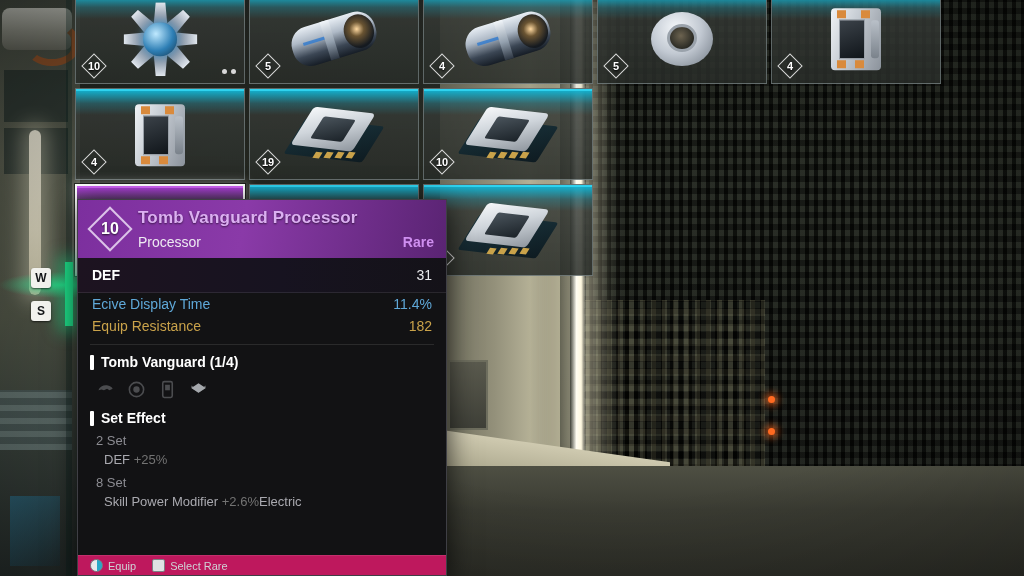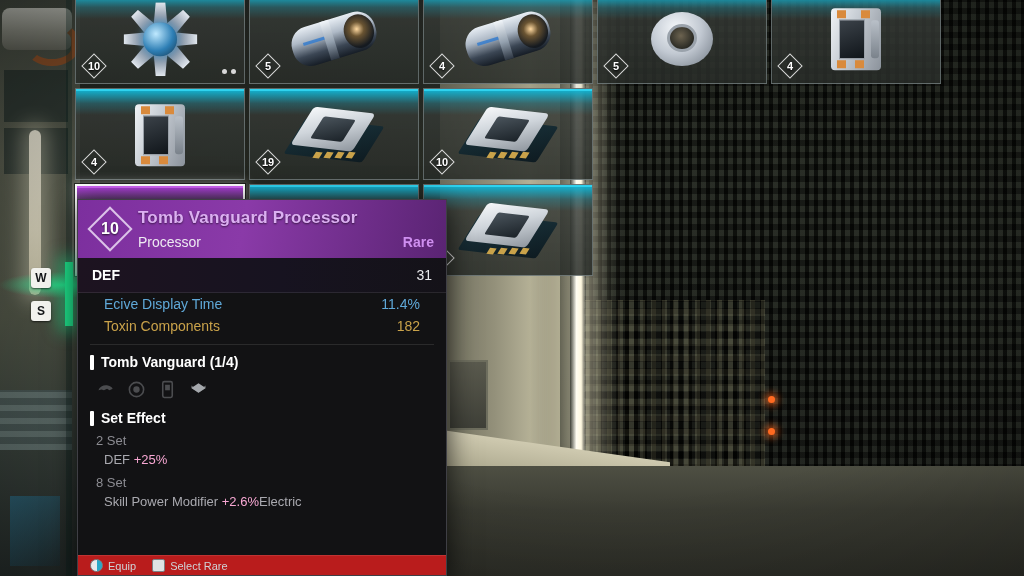--- a/index.html
+++ b/index.html
@@ -359,21 +359,21 @@
   .stat-main {
     display: flex; justify-content: space-between; align-items: center;
     padding: 9px 14px 9px 14px;
     background: linear-gradient(90deg, #1d1320 0%, #171320 55%, #141218 100%);
     border-bottom: 1px solid rgba(255,255,255,0.09);
   }
   .stat-main .k { color: #ffffff; font-size: 14px; font-weight: bold; }
   .stat-main .v { color: #e9e9ec; font-size: 14px; }
   .stat-row {
     display: flex; justify-content: space-between; align-items: center;
-    padding: 3px 26px;
+    padding: 3px 14px;
   }
   .stat-row .k, .stat-row .v { font-size: 14px; }
   .divider { height: 1px; background: rgba(255,255,255,0.10); margin: 7px 12px 6px 12px; }
 
   .set-head {
     display: flex; align-items: center; gap: 7px;
     padding: 3px 14px 4px 12px;
   }
   .set-head .bar { width: 4px; height: 15px; background: #ffffff; border-radius: 1px; }
   .set-head .txt { color: #ffffff; font-size: 14px; font-weight: bold; }
@@ -389,26 +389,26 @@
 
   .set-tier {
     color: #8c8c92; font-size: 13px;
     padding: 3px 14px 1px 18px;
   }
   .set-eff {
     color: #a9a9af; font-size: 13px;
     padding: 1px 14px 3px 26px;
     line-height: 19px;
   }
-  .set-eff .plus { color: #f9a8d4; }
+  .set-eff .plus { color: #737373; }
 
   .tt-footer {
     position: absolute; left: 0; right: 0; bottom: 0;
     height: 20px;
-    background: #b91c1c;
+    background: #be185d;
     border-top: 1px solid rgba(255,255,255,0.10);
     display: flex; align-items: center; gap: 16px;
     padding: 0 12px;
     overflow: hidden;
     margin-top: 8px;
   }
   .fbtn { display: flex; align-items: center; gap: 5px; }
   .fbtn .glyph {
     width: 13px; height: 13px; border-radius: 50%;
     background: linear-gradient(90deg, #e8eaec 50%, #2aa8c8 50%);
@@ -626,21 +626,21 @@
         <span class="k">DEF</span>
         <span class="v">31</span>
       </div>
 
       <div id="substats">
           <div class="stat-row">
             <span class="k" style="color: rgb(95, 168, 216);">Ecive Display Time</span>
             <span class="v" style="color: rgb(95, 168, 216);">11.4%</span>
           </div>
           <div class="stat-row">
-            <span class="k" style="color: rgb(201, 162, 74);">Toxin Components</span>
+            <span class="k" style="color: rgb(201, 162, 74);">Equip Resistance</span>
             <span class="v" style="color: rgb(201, 162, 74);">182</span>
           </div>
         </div>
 
       <div class="divider"></div>
 
       <div class="set-head">
         <span class="bar"></span>
         <span class="txt">Tomb Vanguard  (1/4)</span>
       </div>

